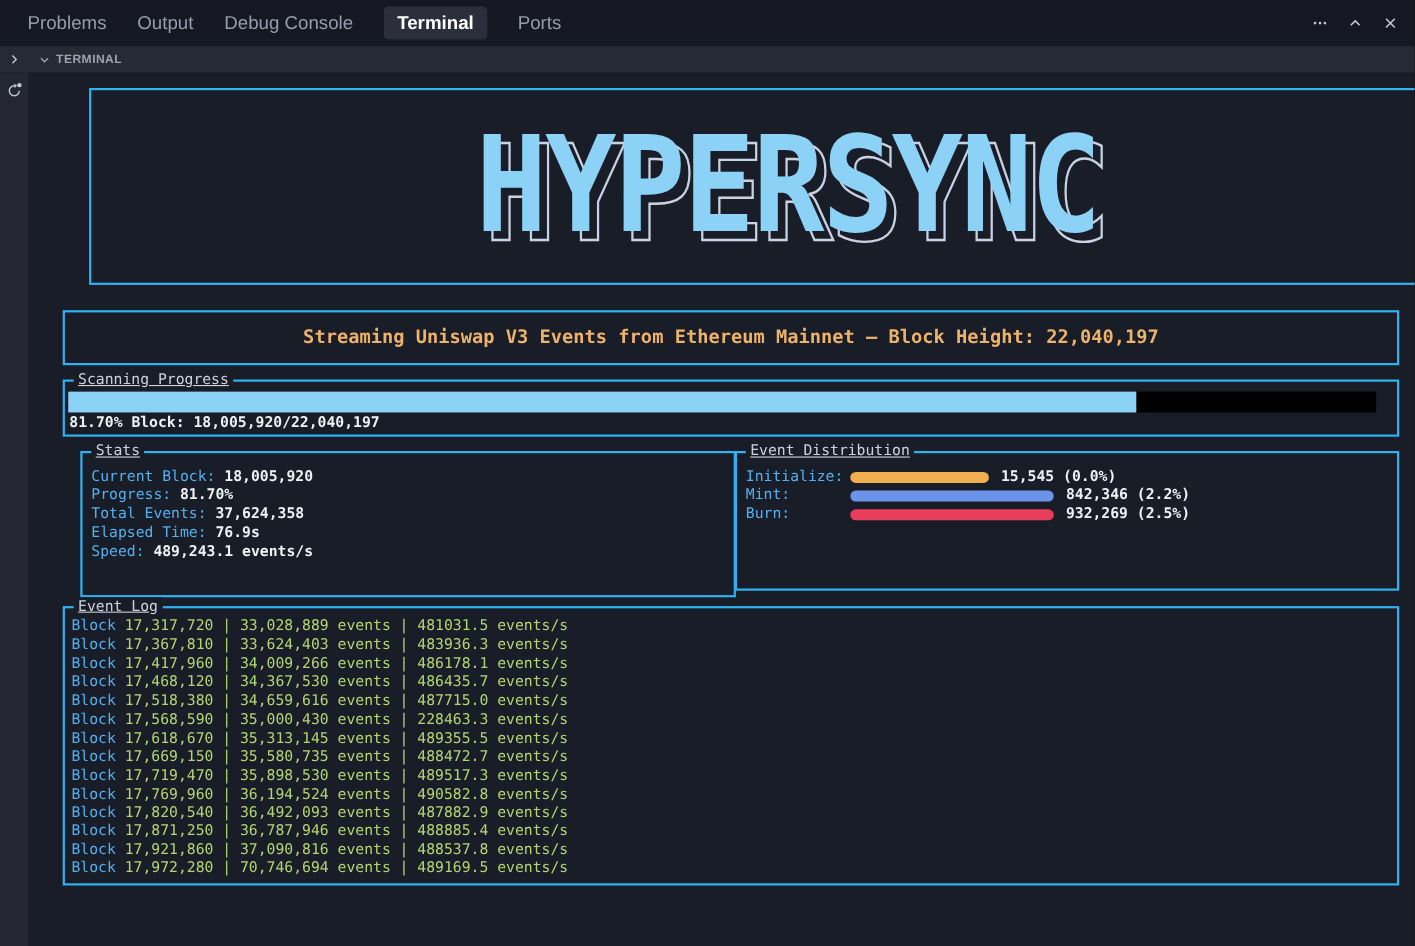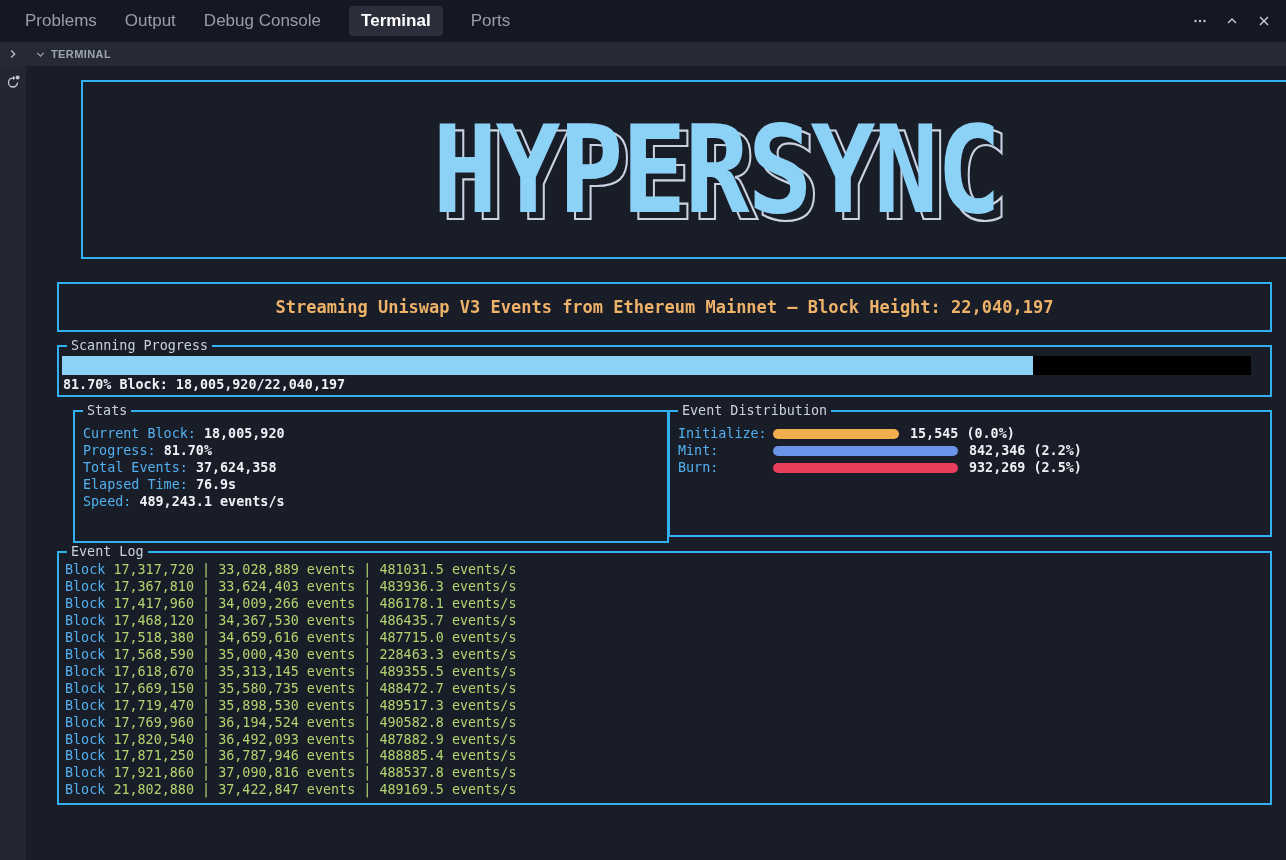--- a/index.html
+++ b/index.html
@@ -31,21 +31,21 @@
   
   .rail { position:absolute; left:0; top:66px; width:26px; height:794px; background:#242733; }
   .rail .sync { display:flex; justify-content:center; margin-top:8px; }
 
   
   .content { position:absolute; left:26px; top:66px; width:1260px; height:794px;
              background:#191d28; font-size:13.4px; line-height:17px; color:#edf1f6; }
 
   .box { position:absolute; border:2px solid #30b2f2; }
   .box-title { position:absolute; top:-10px; left:8px; background:#191d28;
-               padding:0 4px; color:#ccd2dd; font-size:13.4px; }
+               padding:0 4px; color:#ccd2dd; font-size:13.4px;text-decoration:underline; }
 
   .banner-box { left:31px; top:14px; width:1270px; height:179px;
                 display:flex; align-items:center; justify-content:center;margin-left:24px; }
   .banner-wrap { position:relative; display:inline-block; transform:scaleY(1.12); }
   .banner-text { font-size:108px; font-weight:bold; letter-spacing:-2px; white-space:nowrap; }
   .banner-ghost { position:absolute; left:8px; top:7px; color:transparent;
                   -webkit-text-stroke:2px #c9d2e2; z-index:0; }
   .banner-main { position:relative; z-index:1; color:#8cd1f6; }
 
   .subtitle-box { left:31px; top:216px; width:1215px; height:50px;
@@ -200,18 +200,18 @@
           <div class="log-row"><span class="log-block">Block </span><span class="log-rest">17,468,120 | 34,367,530 events | 486435.7 events/s</span></div>
           <div class="log-row"><span class="log-block">Block </span><span class="log-rest">17,518,380 | 34,659,616 events | 487715.0 events/s</span></div>
           <div class="log-row"><span class="log-block">Block </span><span class="log-rest">17,568,590 | 35,000,430 events | 228463.3 events/s</span></div>
           <div class="log-row"><span class="log-block">Block </span><span class="log-rest">17,618,670 | 35,313,145 events | 489355.5 events/s</span></div>
           <div class="log-row"><span class="log-block">Block </span><span class="log-rest">17,669,150 | 35,580,735 events | 488472.7 events/s</span></div>
           <div class="log-row"><span class="log-block">Block </span><span class="log-rest">17,719,470 | 35,898,530 events | 489517.3 events/s</span></div>
           <div class="log-row"><span class="log-block">Block </span><span class="log-rest">17,769,960 | 36,194,524 events | 490582.8 events/s</span></div>
           <div class="log-row"><span class="log-block">Block </span><span class="log-rest">17,820,540 | 36,492,093 events | 487882.9 events/s</span></div>
           <div class="log-row"><span class="log-block">Block </span><span class="log-rest">17,871,250 | 36,787,946 events | 488885.4 events/s</span></div>
           <div class="log-row"><span class="log-block">Block </span><span class="log-rest">17,921,860 | 37,090,816 events | 488537.8 events/s</span></div>
-          <div class="log-row"><span class="log-block">Block </span><span class="log-rest">21,802,880 | 37,422,847 events | 489169.5 events/s</span></div>
+          <div class="log-row"><span class="log-block">Block </span><span class="log-rest">17,972,280 | 70,746,694 events | 489169.5 events/s</span></div>
         </div>
     </div>
 
   </div>
 </div>
 
 </body></html>

